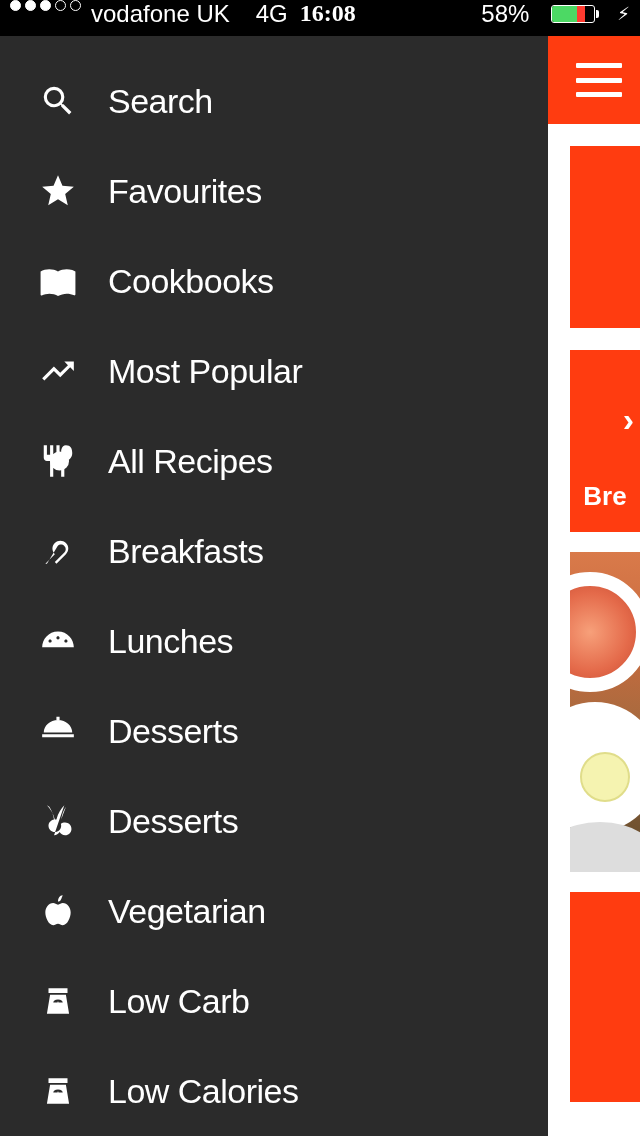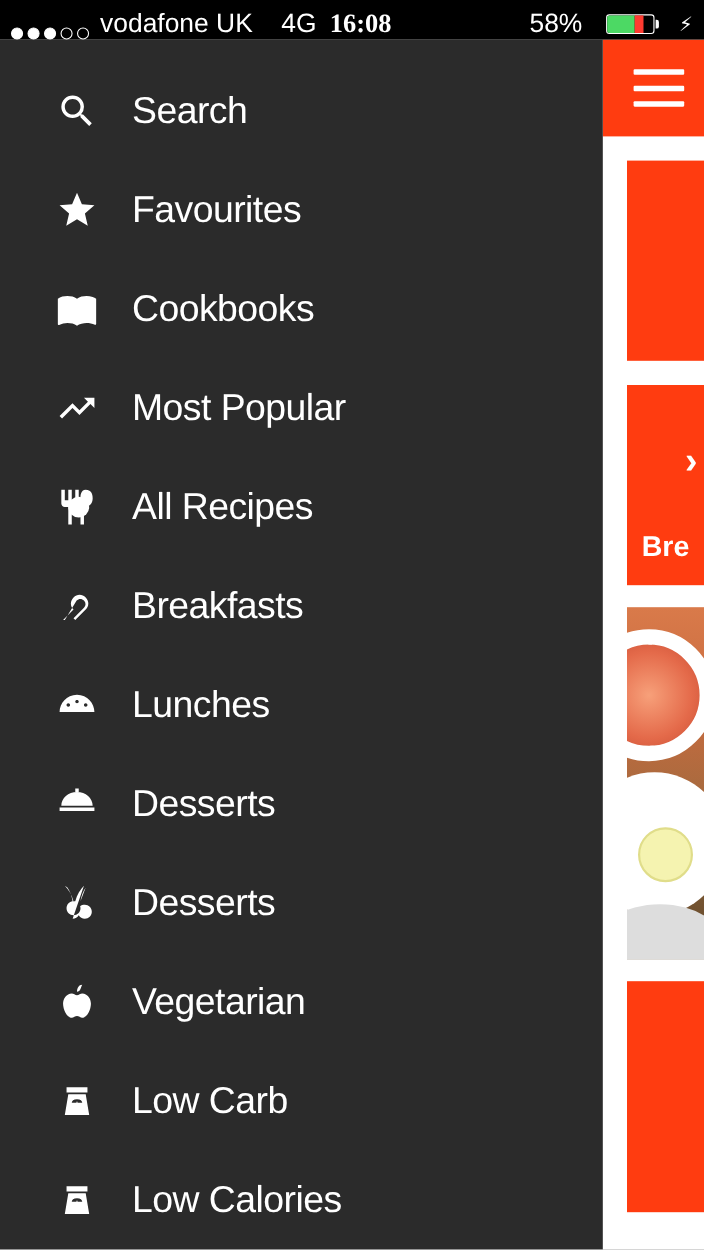--- a/index.html
+++ b/index.html
@@ -1,36 +1,36 @@
 <!DOCTYPE html>
 <html><head>
 <meta charset="utf-8">
 <style>
   * { margin: 0; padding: 0; box-sizing: border-box; }
   html, body { width: 640px; height: 1136px; overflow: hidden; font-family: -apple-system, Helvetica, Arial, sans-serif; }
   .screen { position: relative; width: 640px; height: 1136px; background: #fff; }
 
   
-  .status-bar { position: absolute; top: 0; left: 0; right: 0; height: 36px; background: #000; color: #fff; display: flex; align-items: flex-end; padding: 0 10px; font-size: 24px; z-index: 100; }
+  .status-bar { position: absolute; top: 0; left: 0; right: 0; height: 36px; background: #000; color: #fff; display: flex; align-items: flex-start; padding: 0 10px; font-size: 24px; z-index: 100; }
   .signal-dots { display: flex; gap: 4px; align-items: center; }
   .dot { width: 11px; height: 11px; border-radius: 50%; border: 1.5px solid #fff; }
   .dot.filled { background: #fff; }
   .carrier { margin-left: 10px; }
   .net { margin-left: 26px; font-weight: 500; }
   .time { margin-left: 12px; font-weight: 600; font-family: Liberation Serif, serif; }
   .status-right { margin-left: auto; display: flex; align-items: center; gap: 22px; }
   .battery { width: 44px; height: 18px; border: 1.5px solid #fff; border-radius: 3px; position: relative; display: flex; align-items: center; }
   .battery::after { content: ""; position: absolute; right: -5px; top: 4px; width: 3px; height: 8px; background: #fff; border-radius: 0 2px 2px 0; }
   .battery-fill-green { background: #4cd964; height: 100%; width: 58%; border-radius: 2px 0 0 2px; }
   .battery-fill-red { background: #ff3b30; height: 100%; width: 20%; }
   .bolt { font-size: 18px; }
 
   
   .drawer { position: absolute; top: 36px; left: 0; width: 548px; bottom: 0; background: #2b2b2b; color: #fff; padding-top: 20px; z-index: 50; }
-  .menu-item { display: flex; align-items: center; height: 90px; padding-left: 40px; cursor: pointer; }
+  .menu-item { display: flex; align-items: center; height: 90px; padding-left: 28px; cursor: pointer; }
   .menu-icon { width: 60px; display: flex; justify-content: center; align-items: center; }
   .menu-icon svg { width: 38px; height: 38px; fill: #fff; }
   .menu-label { font-size: 34px; color: #fff; margin-left: 20px; letter-spacing: -0.5px; }
 
   
   .main-peek { position: absolute; top: 36px; left: 548px; right: 0; bottom: 0; background: #fff; z-index: 40; }
   .topbar { height: 88px; background: #ff3c10; display: flex; align-items: center; justify-content: flex-end; padding-right: 18px; }
   .hamburger { width: 46px; height: 34px; display: flex; flex-direction: column; justify-content: space-between; cursor: pointer; }
   .hamburger span { display: block; height: 5px; background: #fff; border-radius: 1px; }
   .card { margin: 22px 0 0 22px; background: #ff3c10; height: 182px; }

